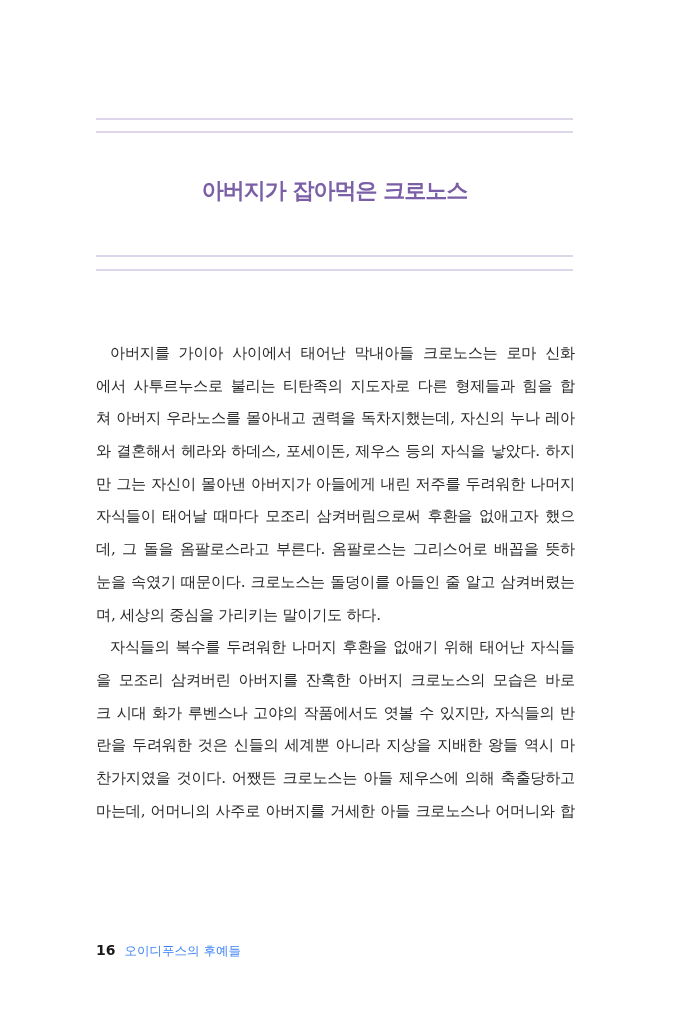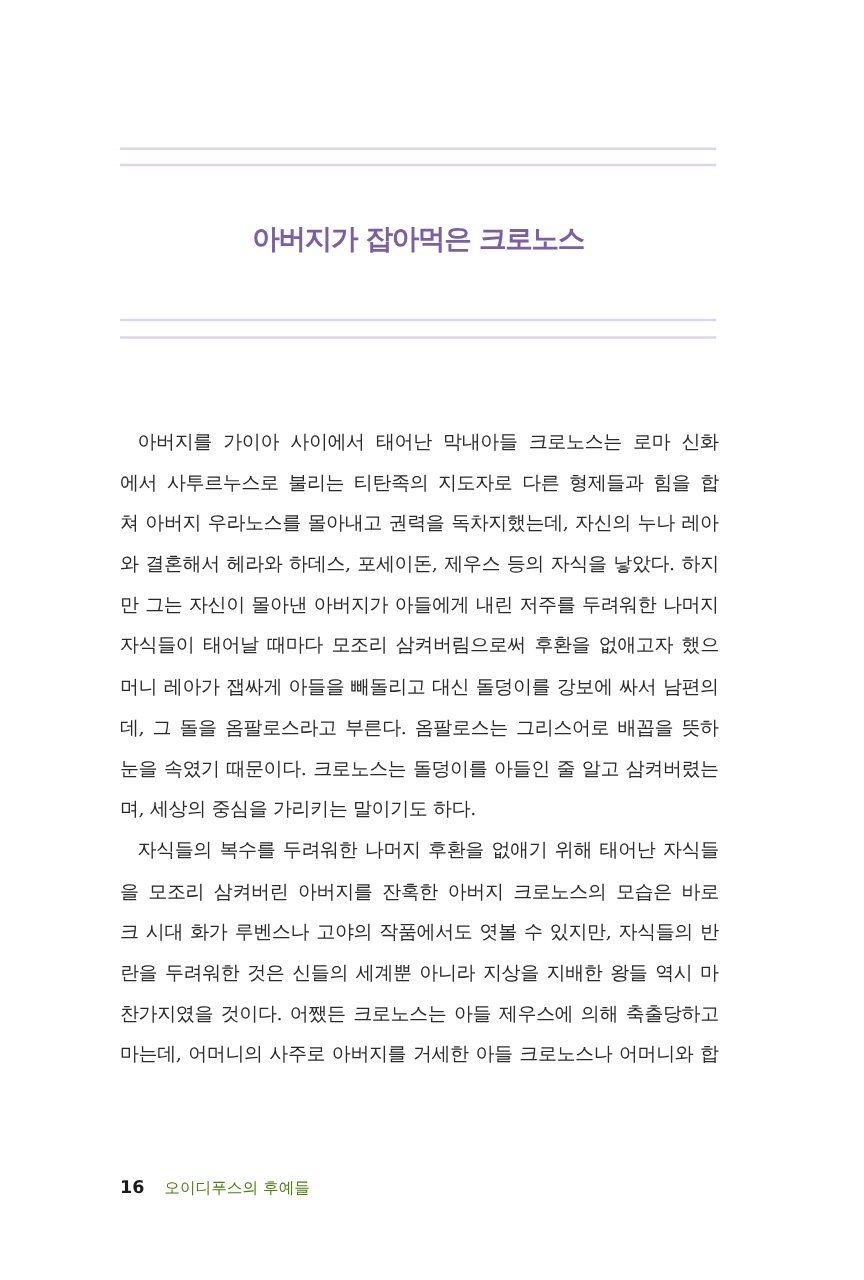--- a/index.html
+++ b/index.html
@@ -48,29 +48,29 @@
   }
   .line.indent { padding-left: 14px; }
   .line.last { text-align-last: left; }
   .footer {
     position: absolute;
     left: 96px;
     top: 942px;
     font-size: 13px;
     display: flex;
     align-items: baseline;
-    gap: 16px;
+    gap: 9px;
   }
   .page-num {
     font-weight: bold;
     color: #1a1a1a;
     font-size: 14px;
   }
   .running-title {
-    color: #4d7c0f;
+    color: #3b82f6;
     font-size: 12.5px;
   }
 </style>
 </head>
 <body>
 
 <div class="rule" style="top:118px;"></div>
 <div class="rule" style="top:131px;"></div>
 
 <div class="title">아버지가 잡아먹은 크로노스</div>
@@ -79,21 +79,20 @@
 <div class="rule" style="top:269px;"></div>
 
 <div class="body-text">
   <div>
     <div class="line indent">아버지를 가이아 사이에서 태어난 막내아들 크로노스는 로마 신화</div>
     <div class="line">에서 사투르누스로 불리는 티탄족의 지도자로 다른 형제들과 힘을 합</div>
     <div class="line">쳐 아버지 우라노스를 몰아내고 권력을 독차지했는데, 자신의 누나 레아</div>
     <div class="line">와 결혼해서 헤라와 하데스, 포세이돈, 제우스 등의 자식을 낳았다. 하지</div>
     <div class="line">만 그는 자신이 몰아낸 아버지가 아들에게 내린 저주를 두려워한 나머지</div>
     <div class="line">자식들이 태어날 때마다 모조리 삼켜버림으로써 후환을 없애고자 했으</div>
-    <div class="line">머니 레아가 잽싸게 아들을 빼돌리고 대신 돌덩이를 강보에 싸서 남편의</div>
     <div class="line">데, 그 돌을 옴팔로스라고 부른다. 옴팔로스는 그리스어로 배꼽을 뜻하</div>
     <div class="line">눈을 속였기 때문이다. 크로노스는 돌덩이를 아들인 줄 알고 삼켜버렸는</div>
     <div class="line last">며, 세상의 중심을 가리키는 말이기도 하다.</div>
   </div>
   <div>
     <div class="line indent">자식들의 복수를 두려워한 나머지 후환을 없애기 위해 태어난 자식들</div>
     <div class="line">을 모조리 삼켜버린 아버지를 잔혹한 아버지 크로노스의 모습은 바로</div>
     <div class="line">크 시대 화가 루벤스나 고야의 작품에서도 엿볼 수 있지만, 자식들의 반</div>
     <div class="line">란을 두려워한 것은 신들의 세계뿐 아니라 지상을 지배한 왕들 역시 마</div>
     <div class="line">찬가지였을 것이다. 어쨌든 크로노스는 아들 제우스에 의해 축출당하고</div>

